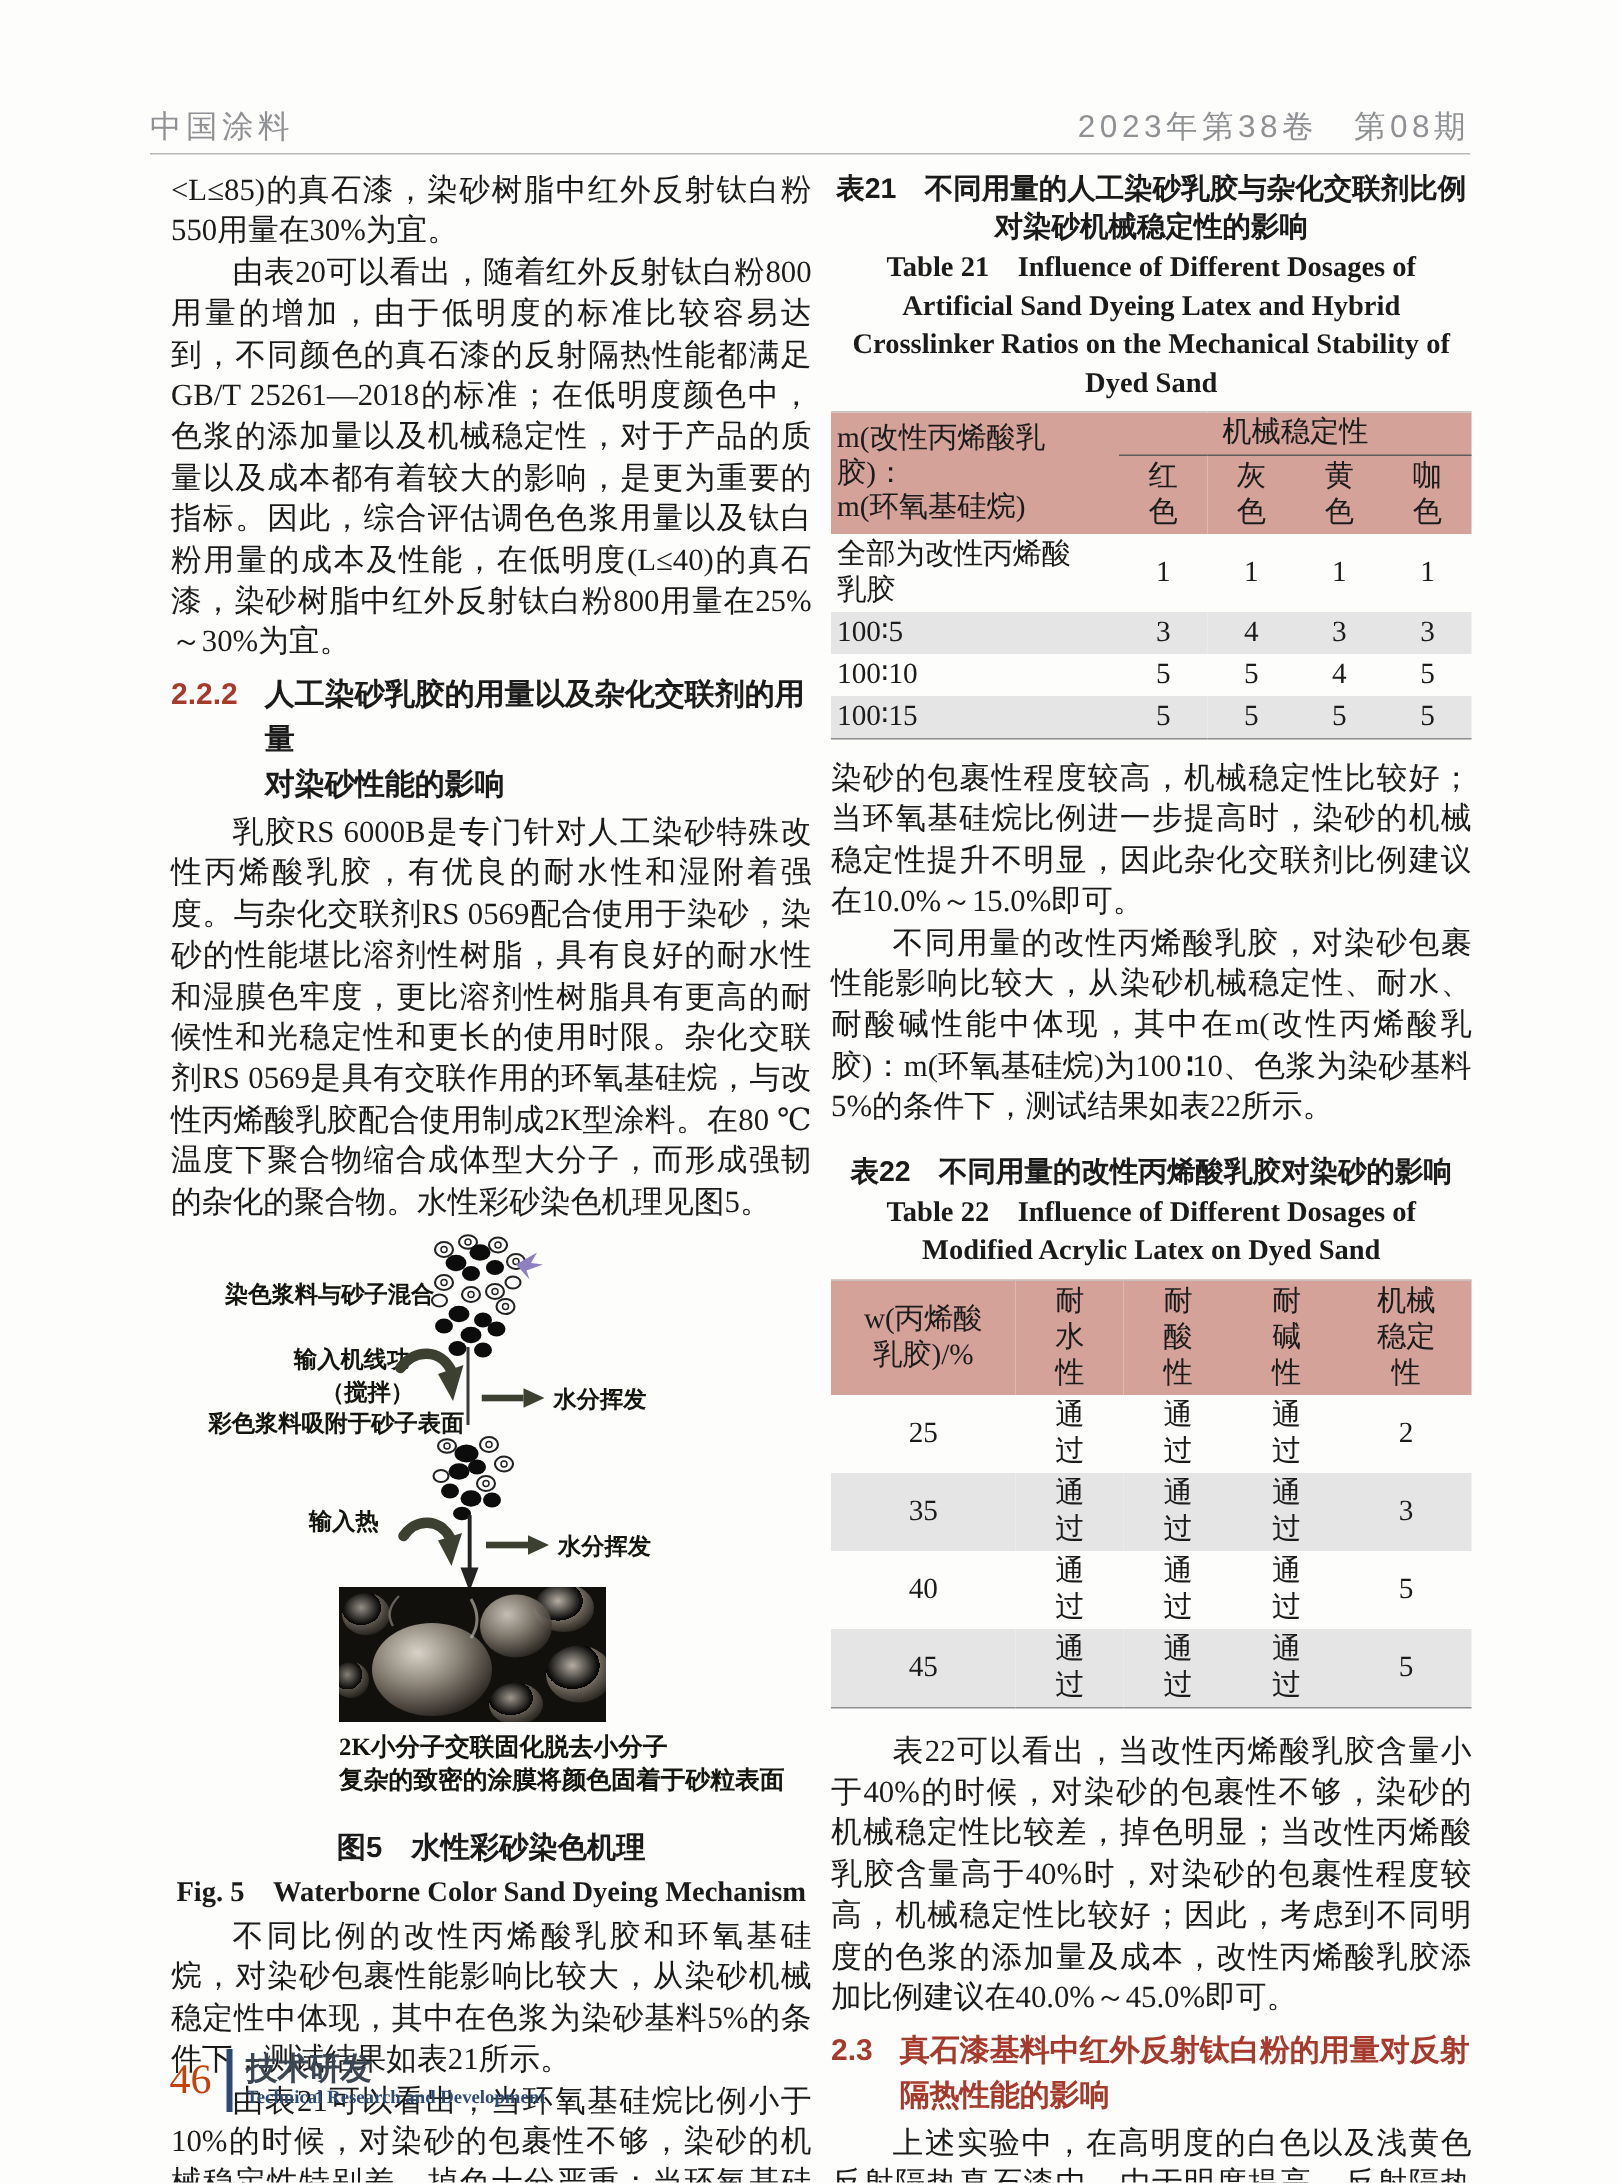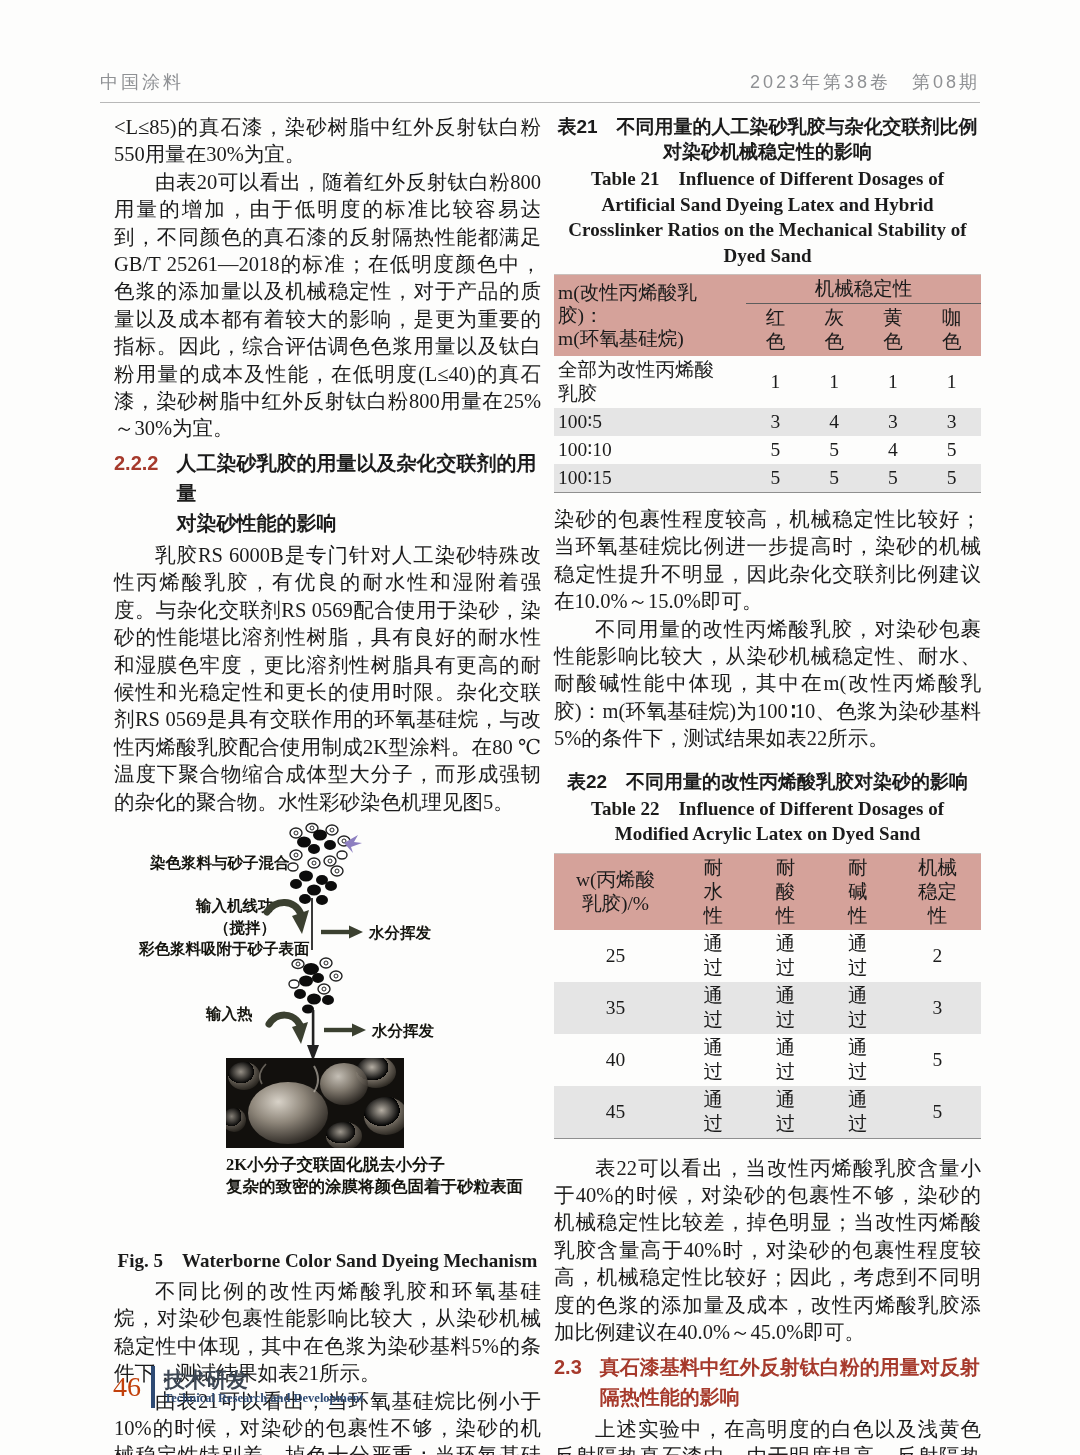--- a/index.html
+++ b/index.html
@@ -4,21 +4,21 @@
 <style>
   html,body{margin:0;padding:0;}
   body{
     width:1080px;height:1455px;position:relative;overflow:hidden;
     background:#fdfdfc;color:#1b1b1b;
     font-family:"Liberation Serif","DejaVu Serif",serif;
   }
   
   .page-header{position:absolute;top:70px;left:100px;width:880px;
     display:flex;justify-content:space-between;align-items:flex-end;
-    color:#8f9194;font-size:18px;letter-spacing:3px;
+    color:#8f9194;font-size:21px;letter-spacing:3px;
     font-family:"Liberation Sans","DejaVu Sans",sans-serif;}
   .header-rule{position:absolute;top:102px;left:100px;width:880px;height:1px;background:#b8b8b8;}
 
   
   .col{position:absolute;top:114px;width:427px;}
   .col-left{left:114px;}
   .col-right{left:554px;}
 
   .para{font-size:20.5px;line-height:27.4px;text-align:justify;margin:0;}
   .indent{text-indent:2em;}
@@ -212,20 +212,21 @@
       <ellipse cx="8" cy="62" rx="12" ry="12" fill="url(#sg2)" opacity="0.7"></ellipse>
       <path d="M88 8 q8 14 0 26" fill="none" stroke="#cfc8bc" stroke-width="2" opacity="0.6"></path>
       <path d="M40 6 q-10 10 -4 20" fill="none" stroke="#b8b0a4" stroke-width="1.6" opacity="0.5"></path>
     </svg>
 
     <div class="fig-note">
       <div>2K小分子交联固化脱去小分子</div>
       <div>复杂的致密的涂膜将颜色固着于砂粒表面</div>
     </div>
 
+    <div class="fig-cap-zh">图5　水性彩砂染色机理</div>
     <div class="fig-cap-en">Fig. 5　Waterborne Color Sand Dyeing Mechanism</div>
   </div>
 
   <p class="para indent">不同比例的改性丙烯酸乳胶和环氧基硅烷，对染砂包裹性能影响比较大，从染砂机械稳定性中体现，其中在色浆为染砂基料5%的条件下，测试结果如表21所示。</p>
   <p class="para indent">由表21可以看出，当环氧基硅烷比例小于10%的时候，对染砂的包裹性不够，染砂的机械稳定性特别差，掉色十分严重；当环氧基硅烷比例高于10%时，对</p>
 </div>
 
 <div class="col col-right">
 
   <p class="tbl-title-zh">表21　不同用量的人工染砂乳胶与杂化交联剂比例对染砂机械稳定性的影响</p>

